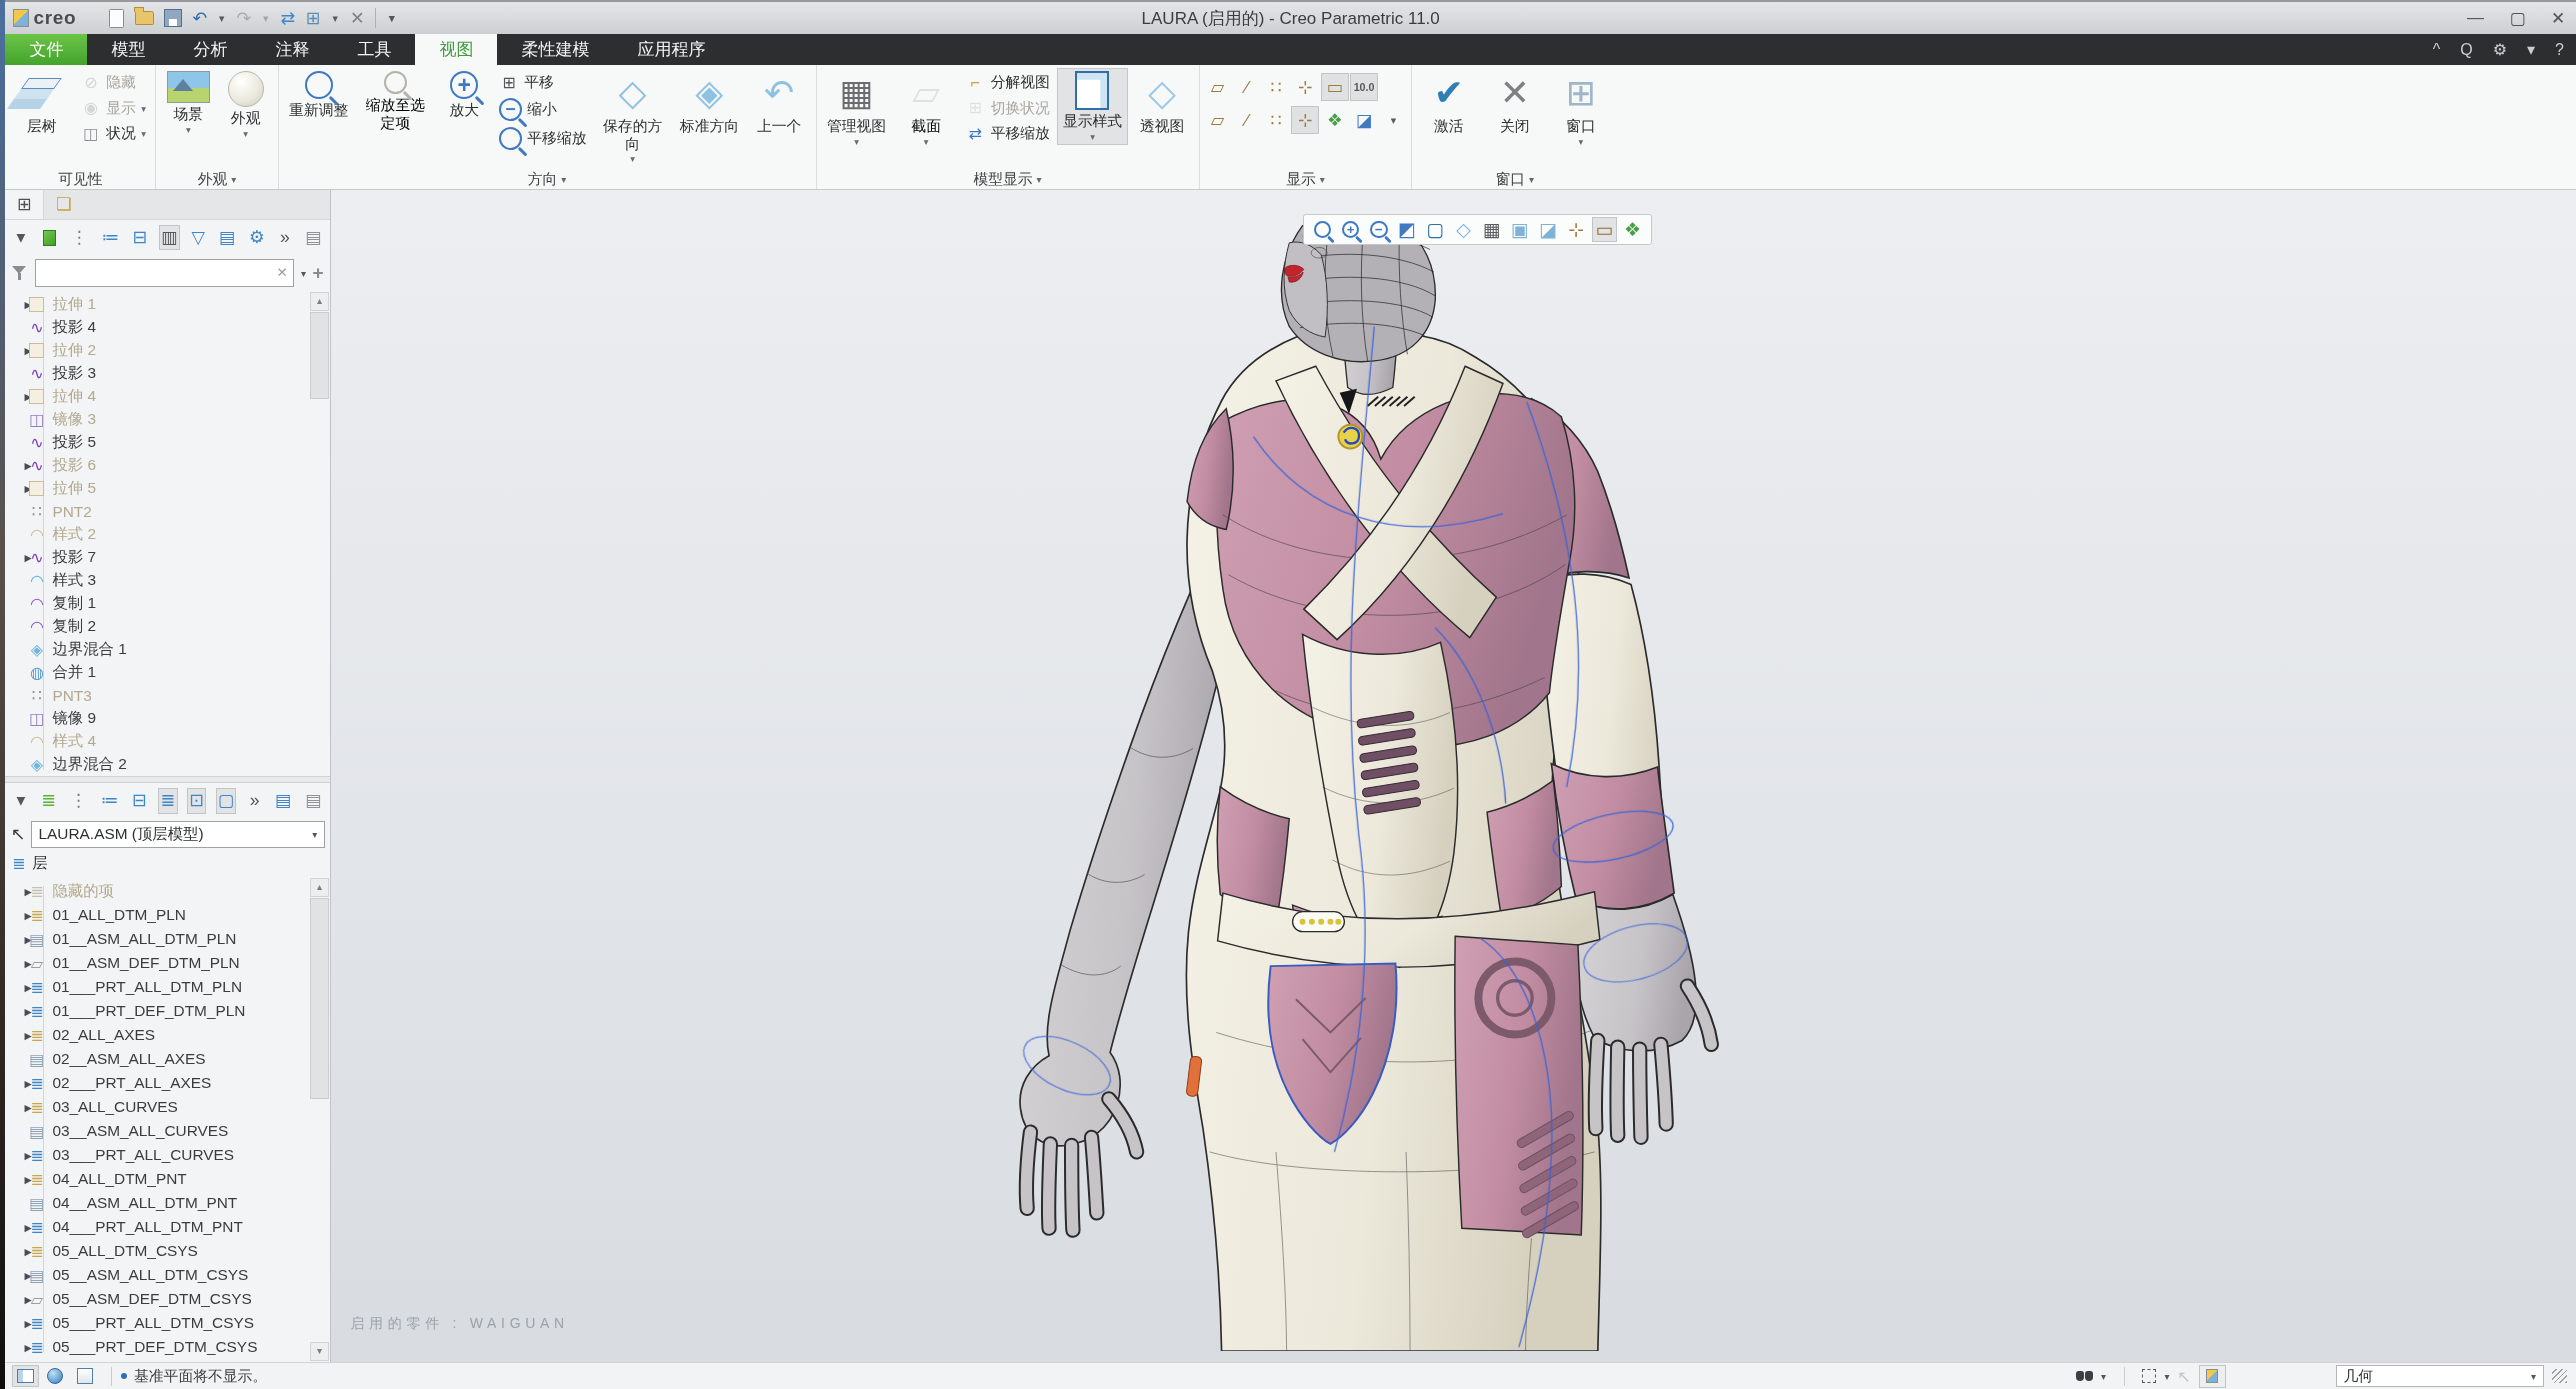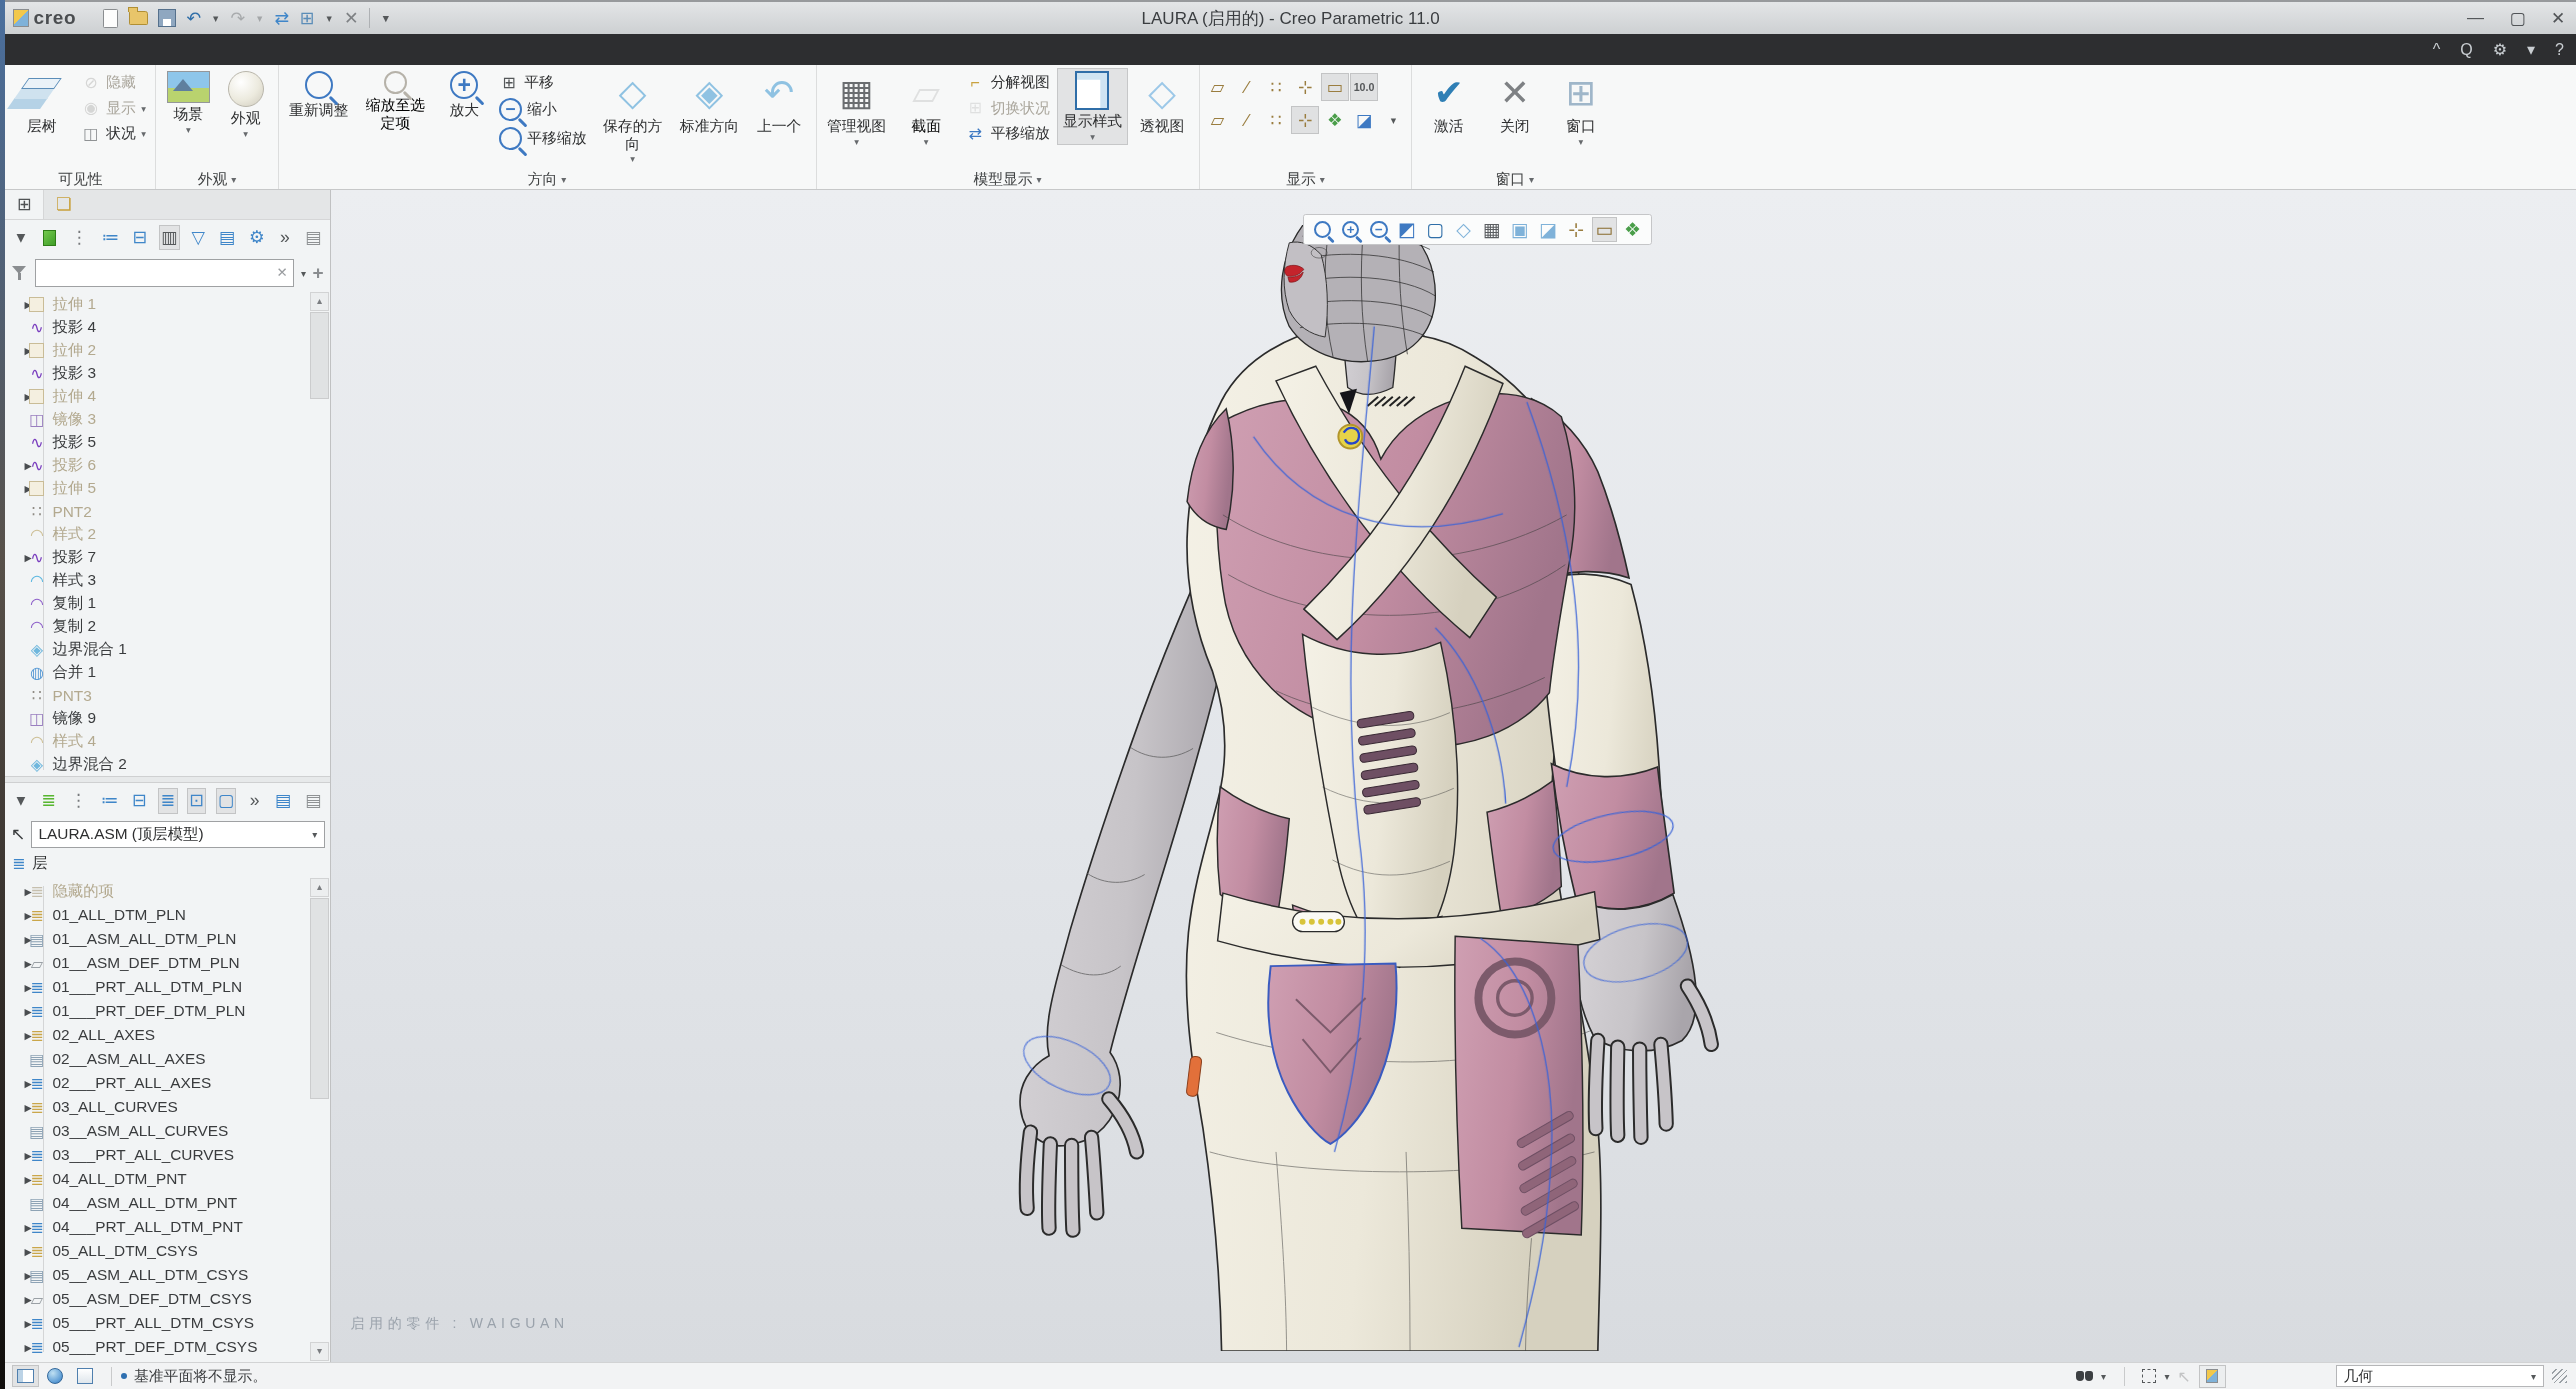--- a/index.html
+++ b/index.html
@@ -7,21 +7,21 @@
     font-family:"Liberation Sans","DejaVu Sans",sans-serif; }
   #desktop-strip { position:absolute; left:0; top:0; width:5.4px; height:1389px;
     background:linear-gradient(180deg,#4a6f9e 0%,#58514a 40%,#2e2824 75%,#100e0c 100%); }
   #app { position:absolute; left:5.4px; top:0; right:0; bottom:0; background:#f7f8f8;
     display:flex; flex-direction:column; }
 
   
   .titlebar { height:34px; background:linear-gradient(#e3e5e7,#cdd0d2); border-top:2px solid #97999c;
     position:relative; display:flex; align-items:center; flex:0 0 auto; }
   .qa { display:flex; align-items:center; gap:10.7px; padding-left:8px; height:100%; }
-  .qa-logo { display:flex; align-items:center; gap:4px; margin-right:16px; }
+  .qa-logo { display:flex; align-items:center; gap:4px; margin-right:22px; }
   .qa-logo .logo-box { width:16px; height:17.5px; border:0.7px solid #8a8d90;
     background:linear-gradient(135deg,#f2c84b 0 48%,#7fb2d9 48% 100%); }
   .qa-logo .logo-text { font-size:19px; font-weight:bold; color:#4a4d50; letter-spacing:0.7px; }
   .qa-ico { display:inline-flex; align-items:center; justify-content:center; height:23px; min-width:13.4px;
     font-size:17.5px; color:#5d6063; cursor:default; }
   .qa-ico.caret { font-size:10.7px; color:#55585a; min-width:8px; }
   .qa-ico.disabled { opacity:.4; }
   .ico-page { width:14.8px; height:19px; background:#fdfdfd; border:1.3px solid #8a8d90; border-radius:1.3px; }
   .ico-folder { width:19px; height:13.4px; background:#ecc express566a; }
   .ico-folder { width:19px; height:13.4px; background:#e8c56a; border:1.3px solid #b08f35; border-radius:1.3px 2.7px 1.3px 1.3px; position:relative; }
@@ -212,20 +212,30 @@
       </div>
     <div class="win-title">LAURA (启用的) - Creo Parametric 11.0</div>
     <div class="win-controls" id="win-controls">
         <span>—</span>
         <span>▢</span>
         <span>✕</span>
       </div>
   </div>
 
   <div class="tabbar">
+    <div id="tabs" style="display:flex">
+        <div class="tab file">文件</div>
+        <div class="tab">模型</div>
+        <div class="tab">分析</div>
+        <div class="tab">注释</div>
+        <div class="tab">工具</div>
+        <div class="tab active">视图</div>
+        <div class="tab">柔性建模</div>
+        <div class="tab">应用程序</div>
+      </div>
     <div class="tabbar-right" id="tabbar-right">
         <span>^</span>
         <span>Q</span>
         <span>⚙</span>
         <span>▾</span>
         <span>?</span>
       </div>
   </div>
 
   <div class="ribbon" id="ribbon">

